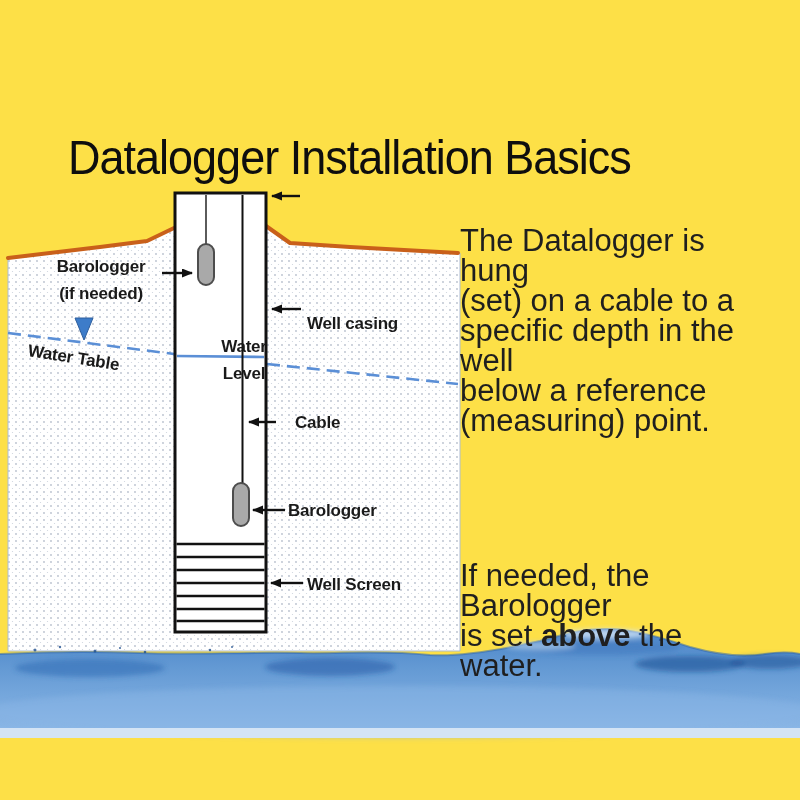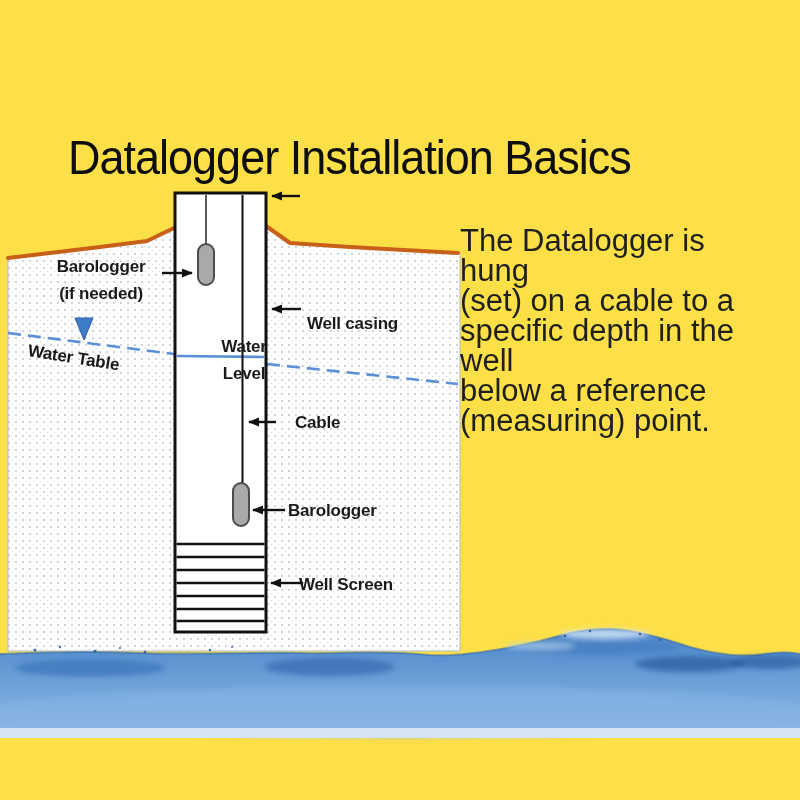--- a/index.html
+++ b/index.html
@@ -11,21 +11,21 @@
        transform:scaleY(1.08);transform-origin:left top;}
   .lbl{position:absolute;z-index:3;font-weight:bold;font-size:17px;color:#1a1a1a;
        line-height:23px;white-space:pre-line;letter-spacing:-0.2px;}
   .lbl-topwell{left:298px;top:184px;line-height:22px;}
   .lbl-baro{left:40px;top:253px;width:122px;text-align:center;line-height:27px;}
   .lbl-casing{left:307px;top:312px;}
   .lbl-wtable{left:28px;top:339px;transform:rotate(9deg);transform-origin:0 50%;}
   .lbl-wlevel{left:179px;top:333px;width:58px;text-align:center;line-height:27px;margin-left:36px;}
   .lbl-cable{left:295px;top:411px;}
   .lbl-datalogger{left:288px;top:499px;}
-  .lbl-screen{left:299px;top:573px;}
+  .lbl-screen{left:307px;top:573px;}
   .para{position:absolute;left:460px;width:312px;z-index:3;font-size:31px;
         line-height:30px;color:#1f1f1f;white-space:pre-line;}
   .para-1{top:226px;}
   .para-2{top:426px;}
   .para-3{top:561px;}
 </style>
 </head>
 <body>
 
 <div class="canvas">
@@ -136,14 +136,16 @@
 Level</div>
   <div class="lbl lbl-cable">Cable</div>
   <div class="lbl lbl-datalogger">Barologger</div>
   <div class="lbl lbl-screen">Well Screen</div>
 
   <div class="para para-1"><span>The Datalogger is hung
 (set) on a cable to a
 specific depth in the well
 below a reference
 (measuring) point.</span></div>
+  <div class="para para-3"><span>If needed, the Barologger
+is set </span><b>above</b><span> the water.</span></div>
 
 </div>
 
 </body></html>

